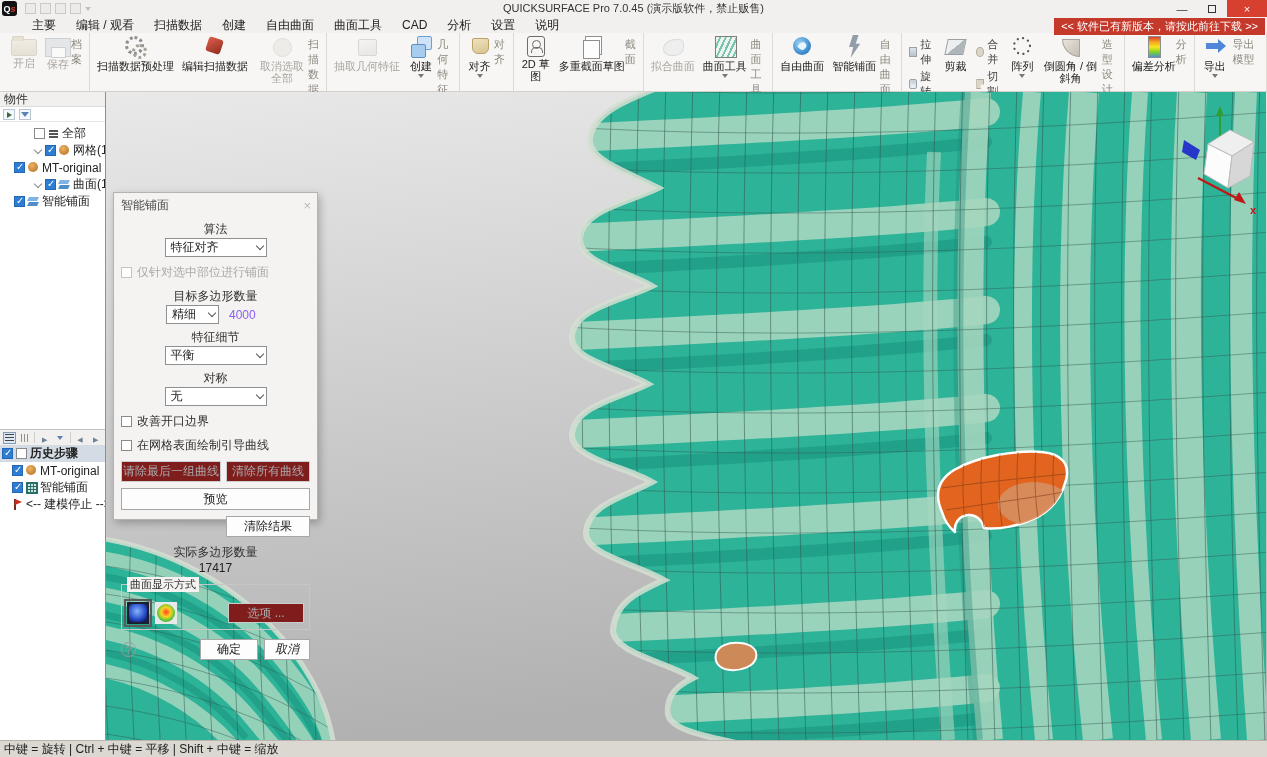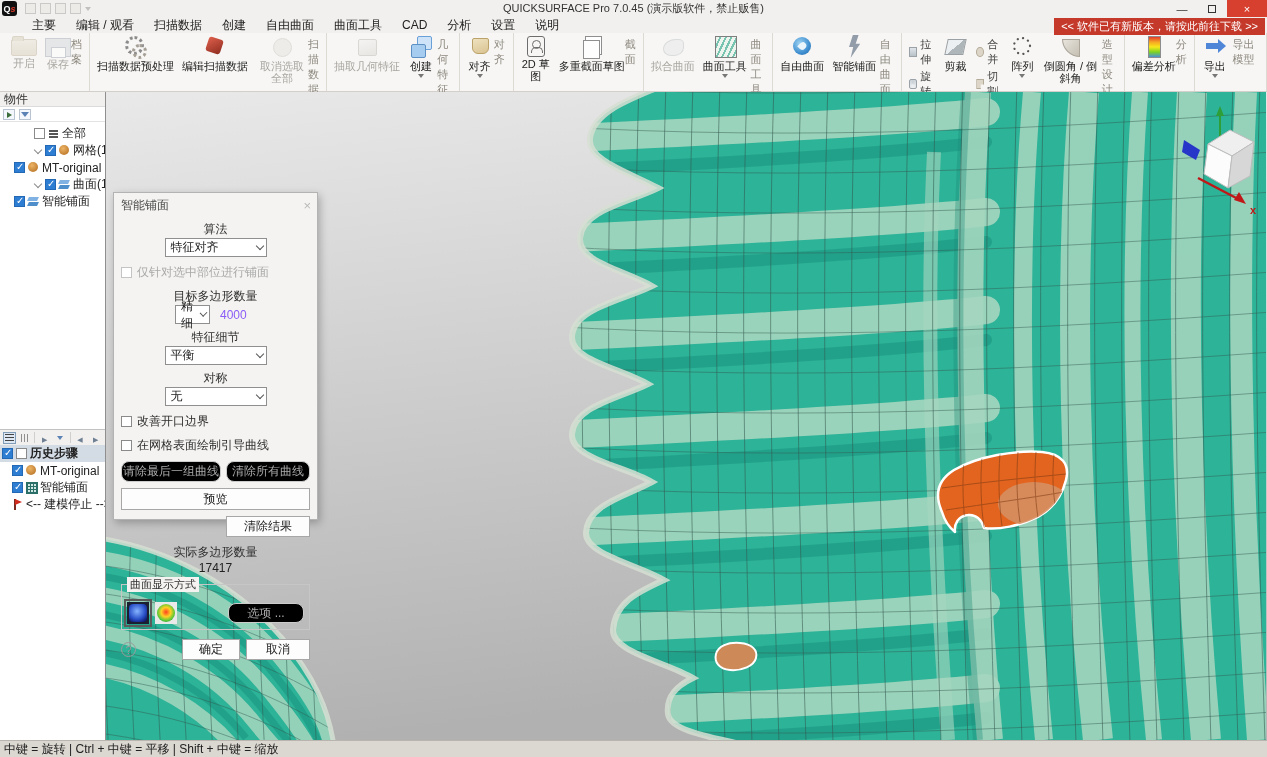--- a/index.html
+++ b/index.html
@@ -122,26 +122,26 @@
 
   
   .dialog { position:absolute; left:113px; top:100px; width:205px; height:328px; background:#f4f3f1; border:1px solid #b3b3b3; box-shadow:2px 3px 8px rgba(0,0,0,.25); font-size:12px; z-index:5; }
   .dtitle { display:flex; align-items:center; justify-content:space-between; padding:4px 6px 2px 7px; color:#4a4a4a; }
   .dclose { color:#b9b9b9; font-size:13px; line-height:10px; }
   .dbody { padding:0 7px; }
   .drow { display:flex; align-items:center; justify-content:center; margin:5px 0;flex-direction:column; }
   .dlabel { color:#2e2e2e; }
   .dlabel.dis { color:#a9a9a9; }
   .sel { height:19px; background:#fff; border:1px solid #8f8f8f; display:flex; align-items:center; justify-content:space-between; padding:0 3px 0 5px; width:102px; }
-  .sel.narrow { width:35px; }
+  .sel.narrow { width:53px; }
   .selchev { width:6px; height:6px; border-right:1.4px solid #555; border-bottom:1.4px solid #555; transform:rotate(45deg); margin-top:-3px; }
   .gray-val { color:#8b5cf6; margin-left:10px; width:36px; }
   .cbrow { display:flex; align-items:center; gap:5px; margin:7px 0; }
   .btn { border:1px solid #a7a7a7; background:#fdfdfd; height:21px; display:flex; align-items:center; justify-content:center; color:#222; }
-  .btn.dis { color:#ababab; border-color:#cccccc; background:#000000;border-radius:8px; }
+  .btn.dis { color:#ababab; border-color:#cccccc; background:#7f1d1d; }
   .btnrow { display:flex; gap:5px; margin:6px 0; }
   .fieldset { border:1px solid #c6c6c6; margin-top:4px; padding:13px 5px 5px; position:relative;text-align:right; }
   .legend { position:absolute; top:-8px; left:5px; background:#f4f3f1; padding:0 3px; font-size:11px; color:#2e2e2e; }
   .disp-row { display:flex; align-items:center; gap:6px; margin-top:4px; }
   .disp { width:22px; height:22px; background:#1a2030; display:flex; align-items:center; justify-content:center; }
   .disp.sel1 { outline:2px solid #5a5a5a; outline-offset:1px; }
   .disp .ball1 { width:18px; height:18px; border-radius:4px; background:radial-gradient(circle at 45% 40%,#86b4ff,#2a51c8 55%,#0e1a6e 85%); }
   .disp2 { width:22px; height:22px; background:#e9e9e9; display:flex; align-items:center; justify-content:center; }
   .disp2 .ball2 { width:18px; height:18px; border-radius:50%; background:radial-gradient(circle at 50% 45%,#ff4020,#ffd024 35%,#58c838 65%,#157a2a 90%); }
   .dfooter { display:flex; align-items:center; margin-top:9px; }
@@ -698,21 +698,21 @@
             <div class="disp2">
                 <span class="ball2"></span>
               </div>
             <div class="btn dis" style="width:76px;margin-left:auto;height:20px;">选项 ...</div>
           </div>
         </div>
         <div class="dfooter">
           <span class="help">?</span>
           <div style="margin-left:auto;display:flex;gap:6px;">
             <div class="btn" style="width:58px;">确定</div>
-            <div class="btn" style="width:64px;">取消</div>
+            <div class="btn" style="width:46px;font-style:italic;">取消</div>
           </div>
         </div>
       </div>
     </div>
   </div>
 
   <div class="statusbar">
     <span>中键 = 旋转 | Ctrl + 中键 = 平移 | Shift + 中键 = 缩放</span>
   </div>
 </div>

